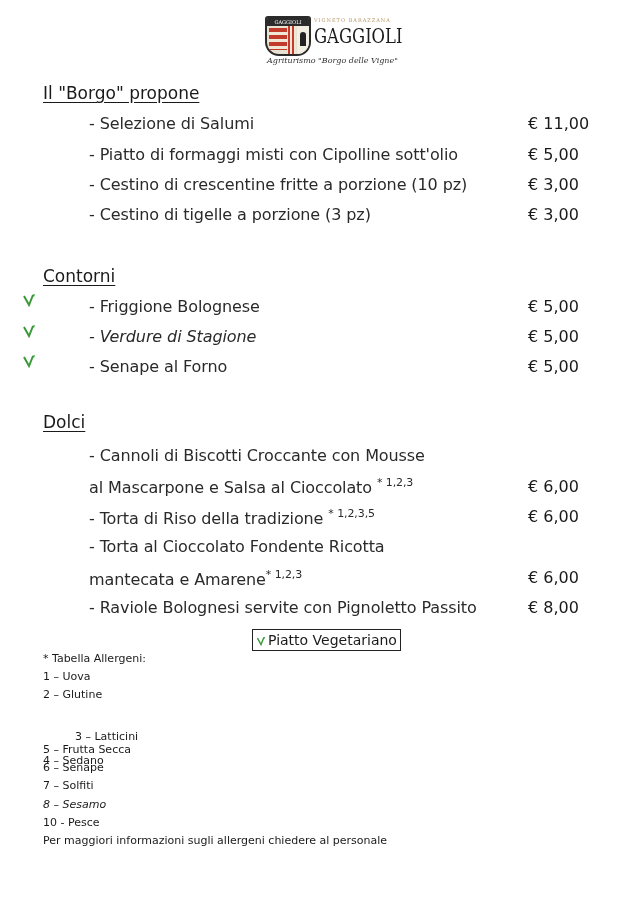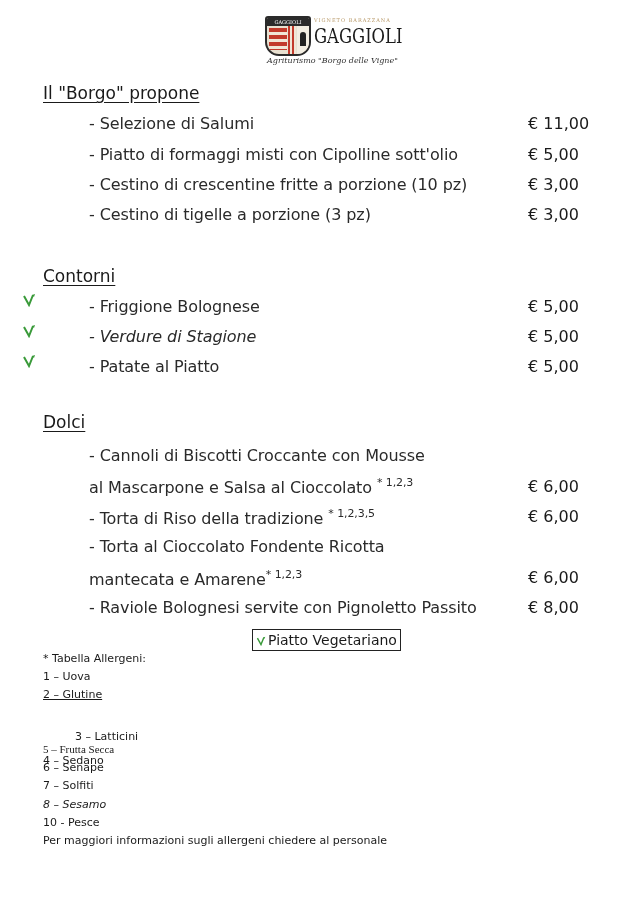--- a/index.html
+++ b/index.html
@@ -74,21 +74,21 @@
   <path d="M2 3 L7 12 L11 2" fill="none" stroke="#3a9a3a" stroke-width="2"></path>
     <path d="M10 2 L13 1 L12 4 Z" fill="#3a9a3a"></path>
 </svg>
 <div class="item" style="top:327px;font-style:italic;">- Verdure di Stagione</div>
 <div class="price" style="left:528px; top:327px;">€ 5,00</div>
 
 <svg class="veg" style="top:354px;" viewBox="0 0 14 14">
   <path d="M2 3 L7 12 L11 2" fill="none" stroke="#3a9a3a" stroke-width="2"></path>
     <path d="M10 2 L13 1 L12 4 Z" fill="#3a9a3a"></path>
 </svg>
-<div class="item" style="top:357px;">- Patate al Piatto</div>
+<div class="item" style="top:357px;">- Senape al Forno</div>
 <div class="price" style="left:528px; top:357px;">€ 5,00</div>
 
 <div class="h" style="left:43px; top:412px;">Dolci</div>
 
 <div class="item" style="top:446px;">- Cannoli di Biscotti Croccante con Mousse</div>
 <div class="item" style="top:476px;"><span>al Mascarpone e Salsa al Cioccolato </span><sup>* 1,2,3</sup></div>
 <div class="price" style="left:528px; top:477px;">€ 6,00</div>
 
 <div class="item" style="top:507px;"><span>- Torta di Riso della tradizione </span><sup>* 1,2,3,5</sup></div>
 <div class="price" style="left:528px; top:507px;">€ 6,00</div>
@@ -102,21 +102,21 @@
 
 <div class="badge">
   <svg width="10" height="10" viewBox="0 0 14 14">
     <path d="M2 3 L7 12 L11 2" fill="none" stroke="#3a9a3a" stroke-width="2"></path>
       <path d="M10 2 L13 1 L12 4 Z" fill="#3a9a3a"></path>
   </svg><span>Piatto Vegetariano</span>
 </div>
 
 <div class="allerg" style="top:652px;">* Tabella Allergeni:</div>
 <div class="allerg" style="top:670px;">1 – Uova</div>
-<div class="allerg" style="top:688px;text-decoration:underline;">2 – Glutine</div>
+<div class="allerg" style="top:688px;">2 – Glutine</div>
 <div class="allerg" style="top:730px;margin-left:32px;">3 – Latticini</div>
 <div class="allerg" style="top:725px;margin-top:29px;">4 – Sedano</div>
-<div class="allerg" style="top:743px;font-family:Liberation Serif, serif;">5 – Frutta Secca</div>
+<div class="allerg" style="top:743px;">5 – Frutta Secca</div>
 <div class="allerg" style="top:761px;">6 – Senape</div>
 <div class="allerg" style="top:779px;">7 – Solfiti</div>
 <div class="allerg" style="top:798px;font-style:italic;">8 – Sesamo</div>
 <div class="allerg" style="top:816px;">10 - Pesce</div>
 <div class="allerg" style="top:834px;">Per maggiori informazioni sugli allergeni chiedere al personale</div>
 
 </body></html>

